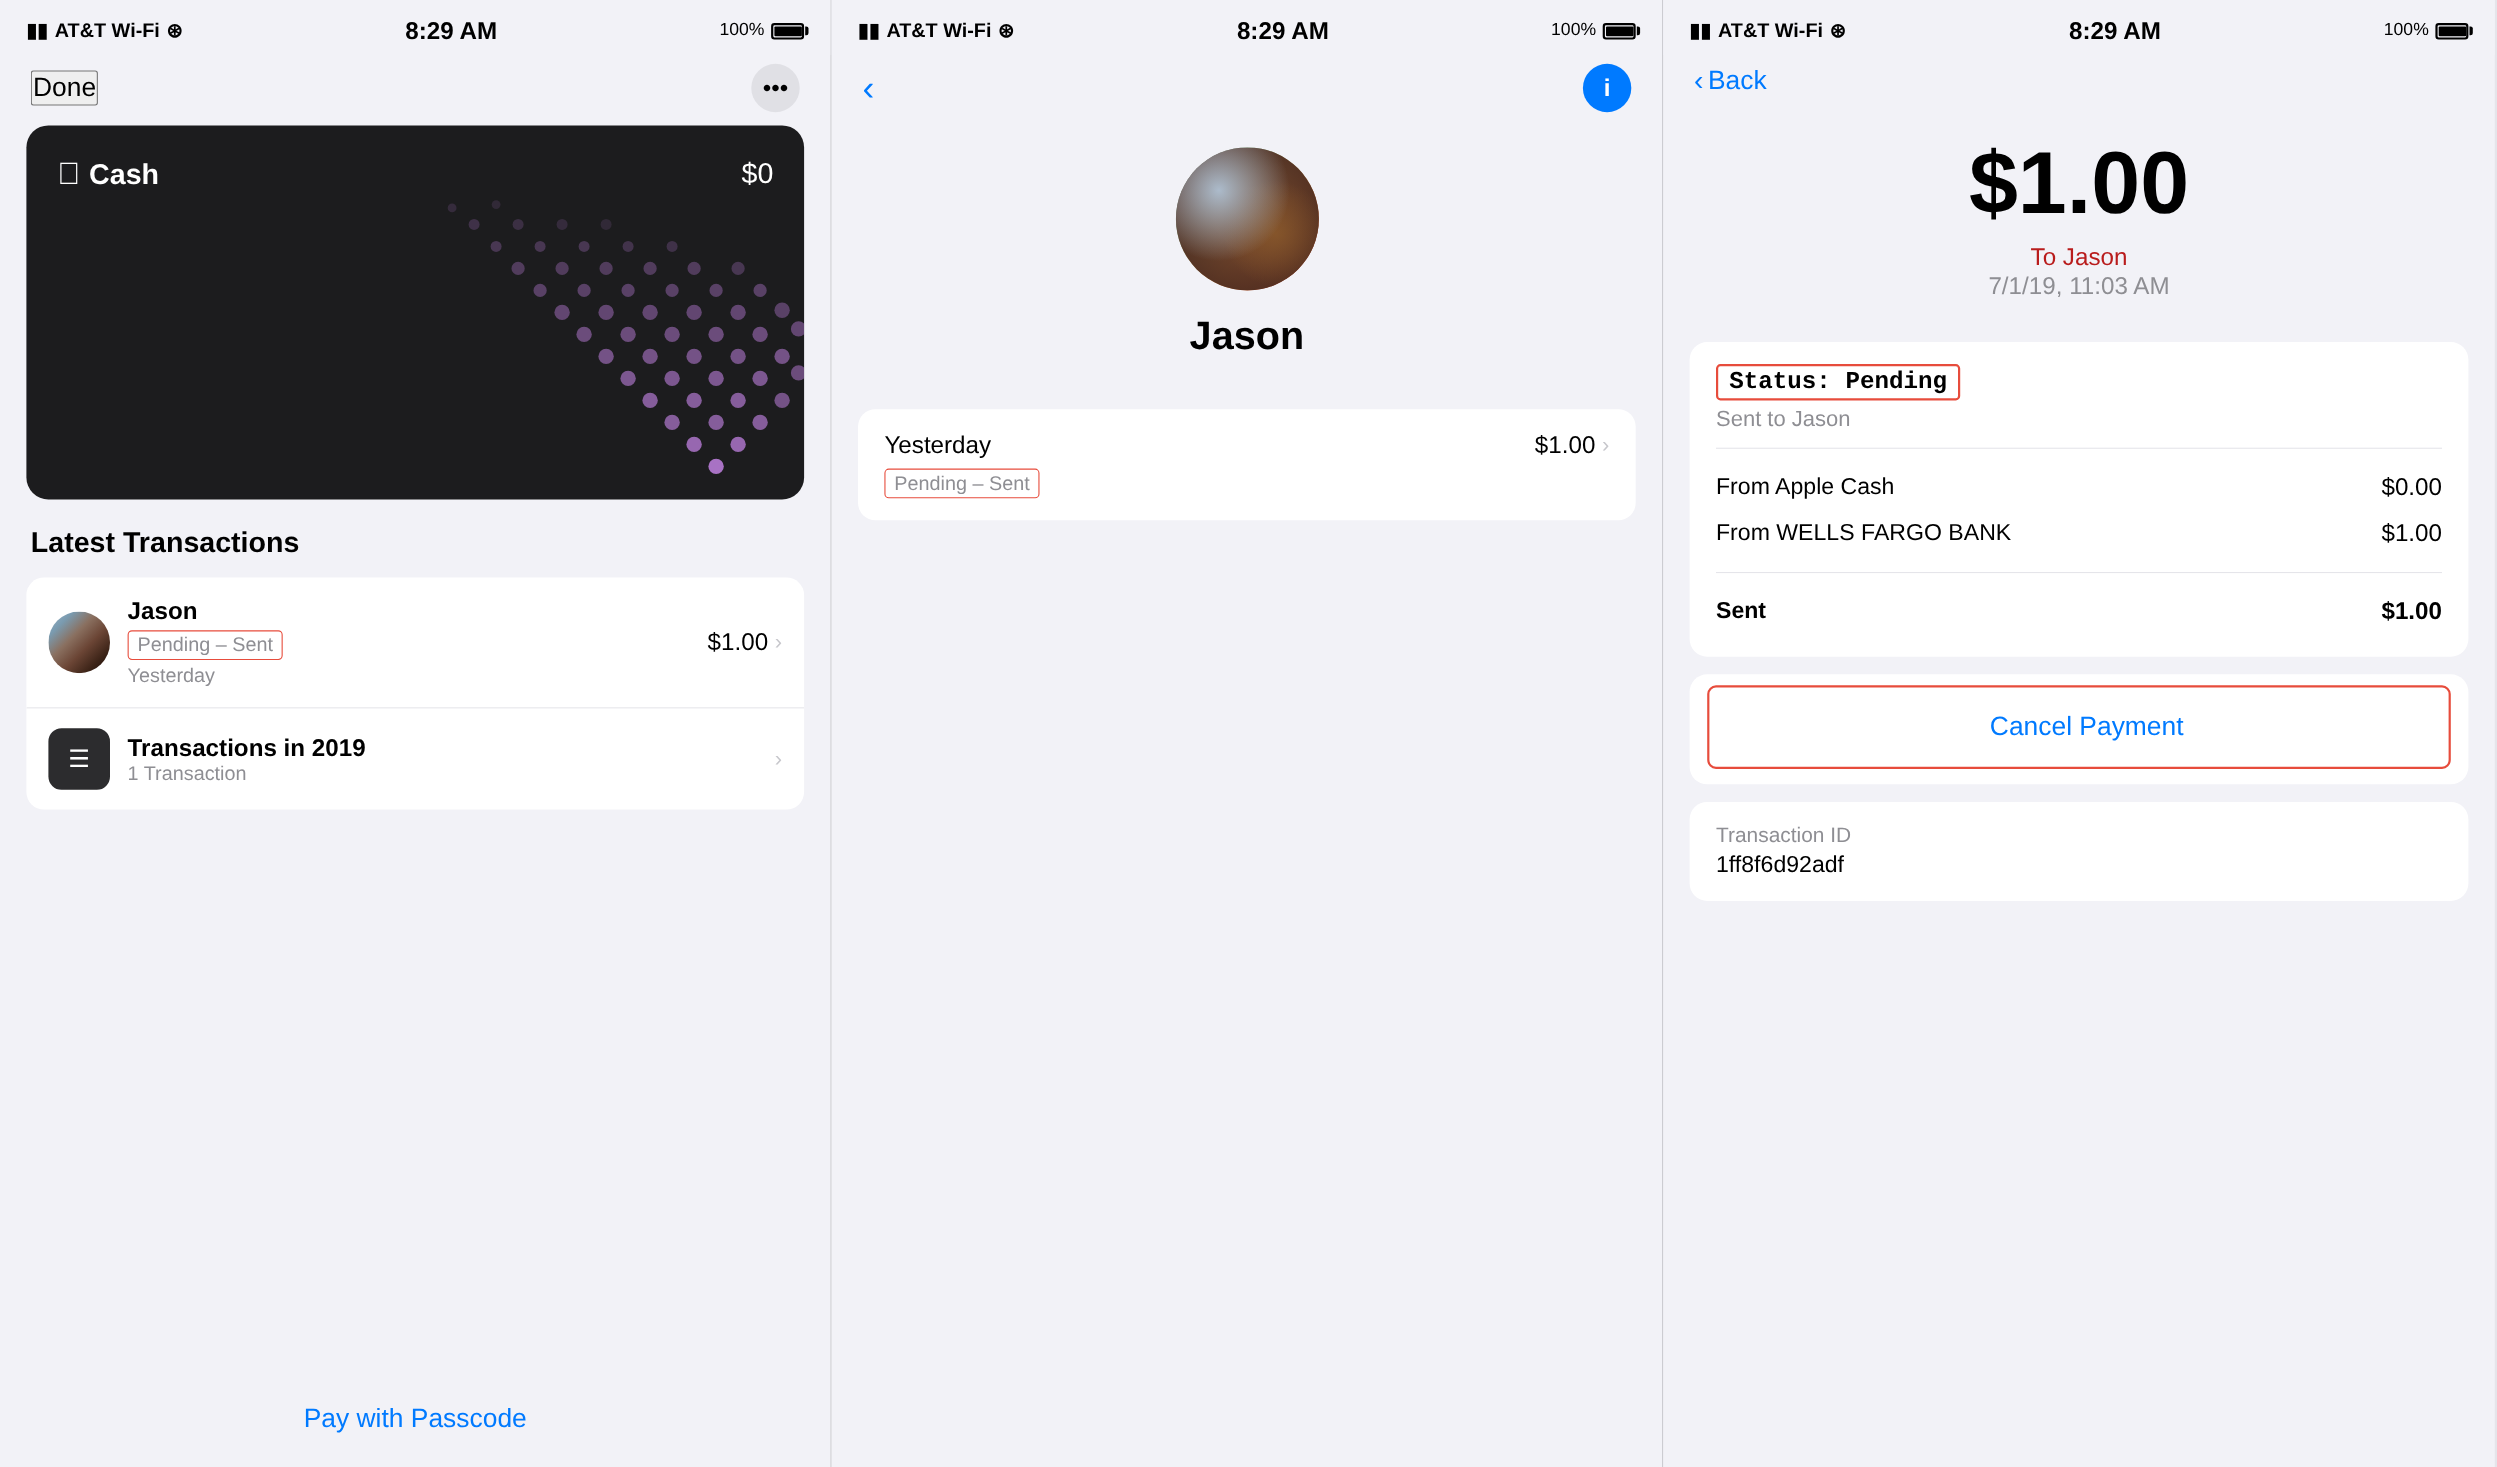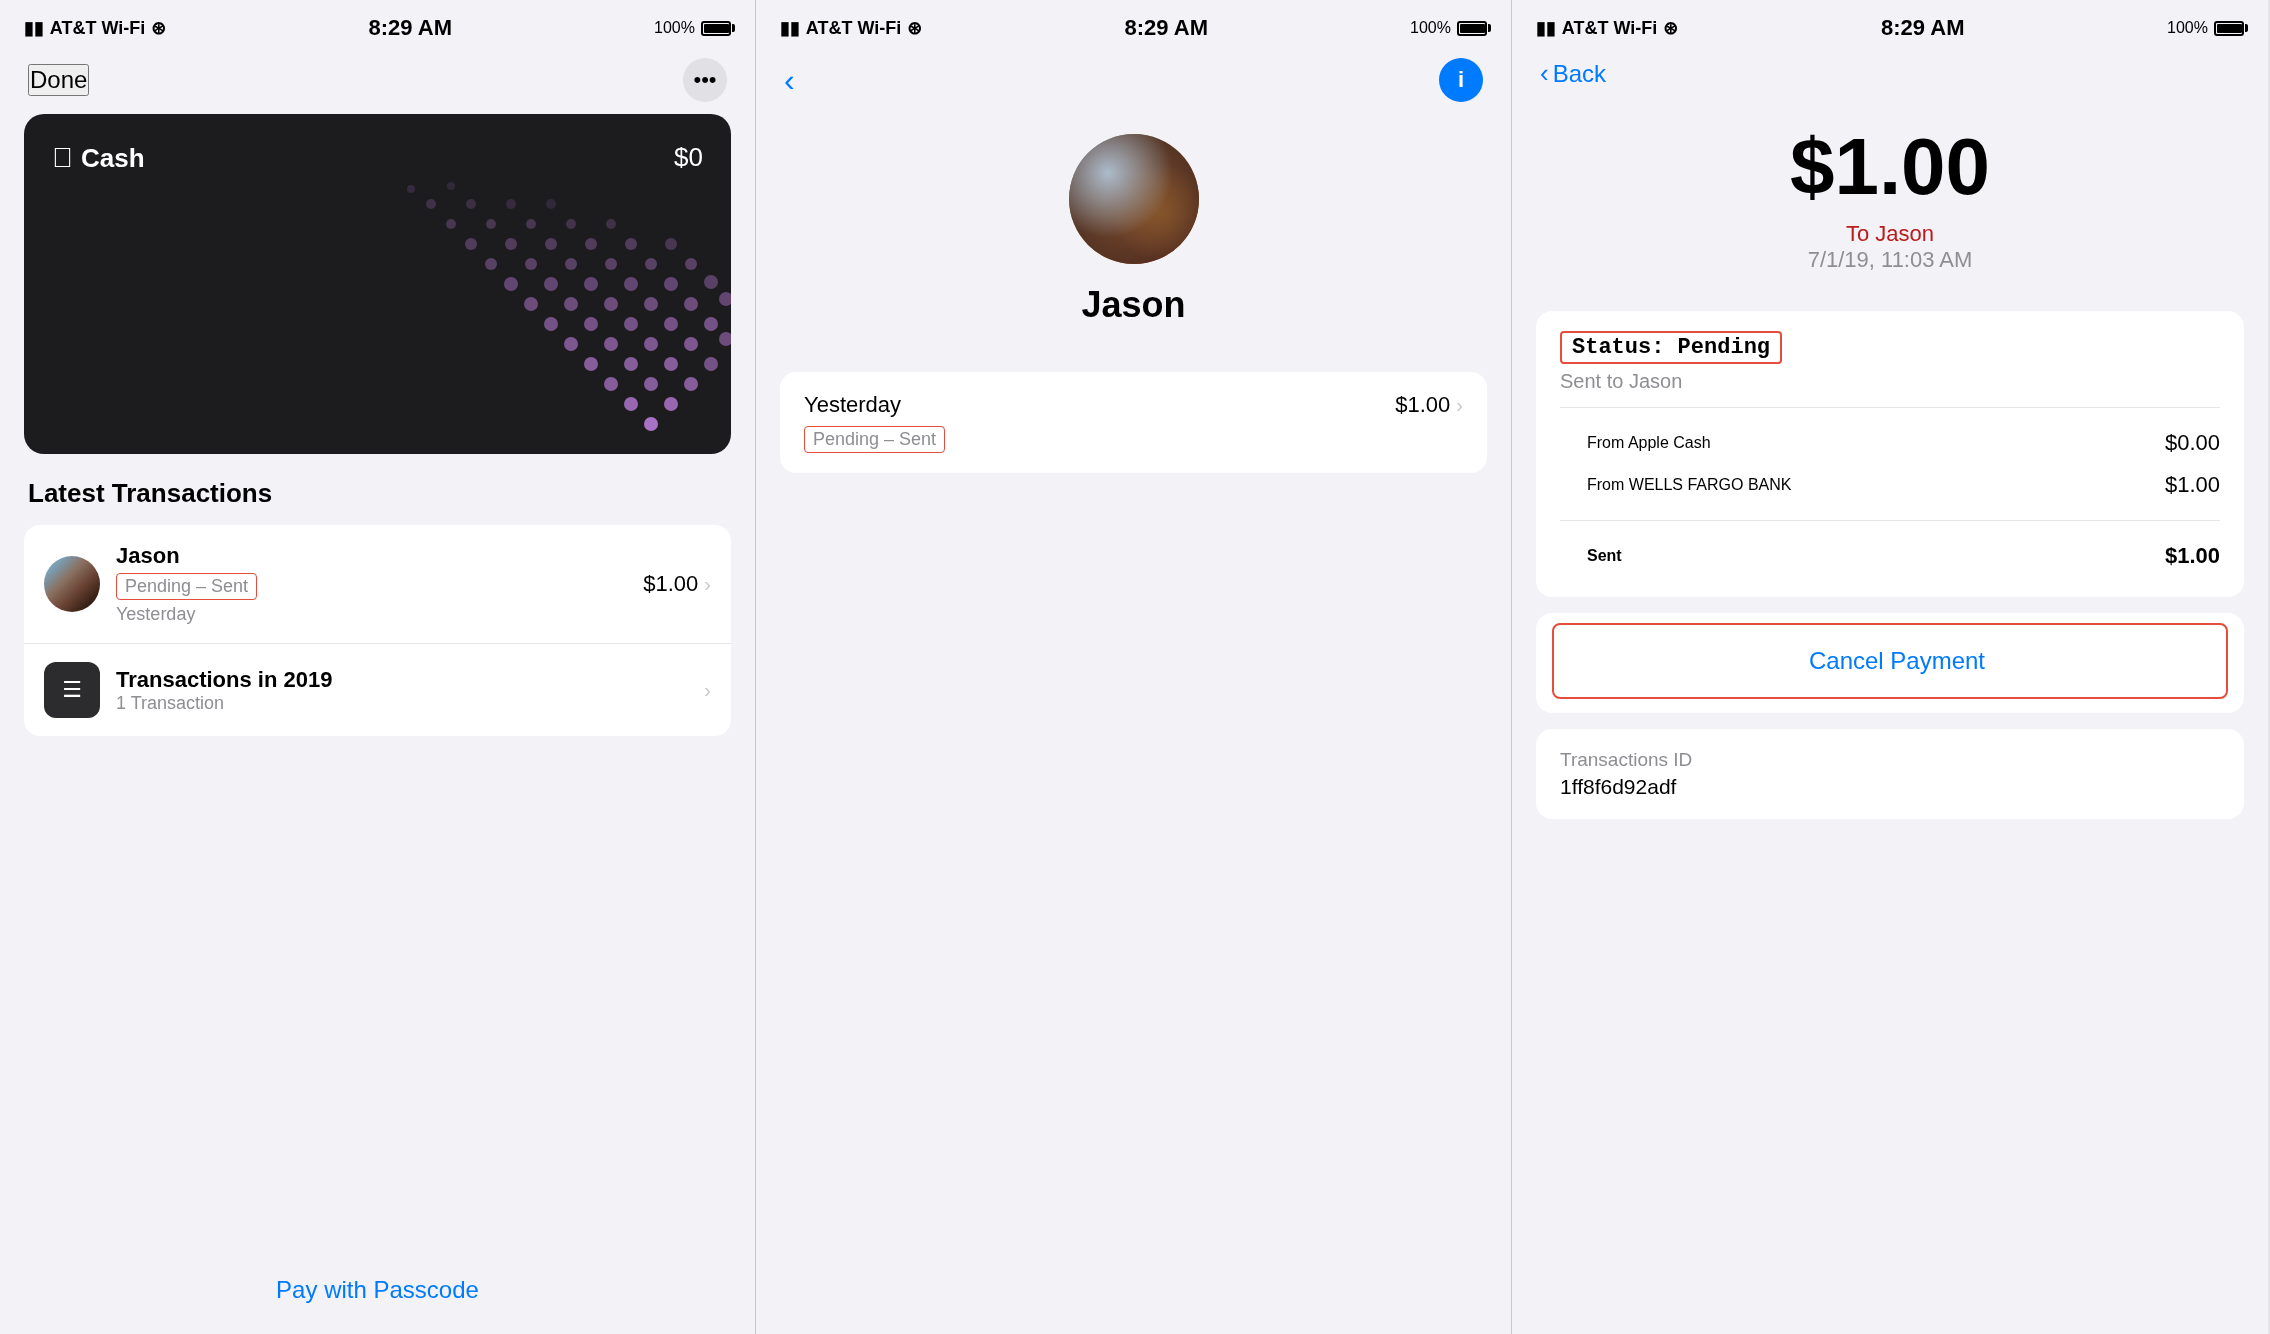--- a/index.html
+++ b/index.html
@@ -386,23 +386,22 @@
       background: #e5e5ea;
       margin: 14px 0;
     }
     .detail-row {
       display: flex;
       justify-content: space-between;
       align-items: center;
       padding: 8px 0;
     }
     .detail-label {
-      font-size: 16px;
-      color: #000;
-      margin-left: 27px;
+      font-size: 21px;
+      color: #000;
     }
     .detail-value {
       font-size: 22px;
       color: #000;
     }
     .detail-value-bold {
       font-size: 22px;
       font-weight: 700;
       color: #000;
     }
@@ -684,18 +683,18 @@
       </div>
     </div>
 
     <div class="action-card">
       <div style="padding: 6px 8px 10px;">
         <button class="action-btn cancel">Cancel Payment</button>
       </div>
     </div>
 
     <div class="transaction-id-card">
-      <div class="txn-id-label">Transactions ID</div>
+      <div class="txn-id-label">Transaction ID</div>
       <div class="txn-id-value">1ff8f6d92adf</div>
     </div>
   </div>
 
 </div>
 
 </body></html>

